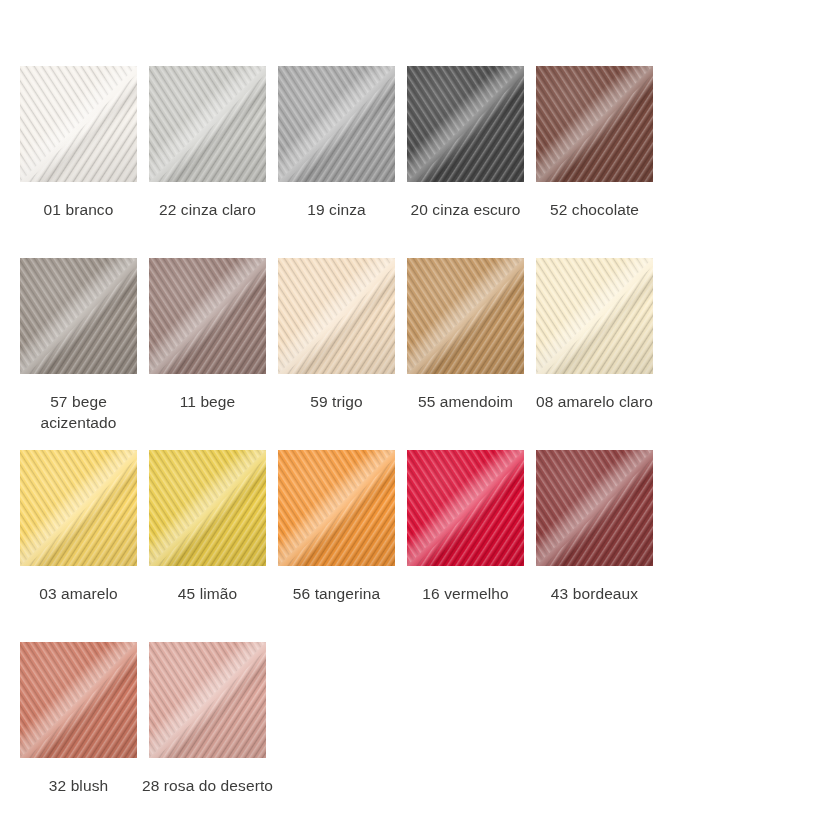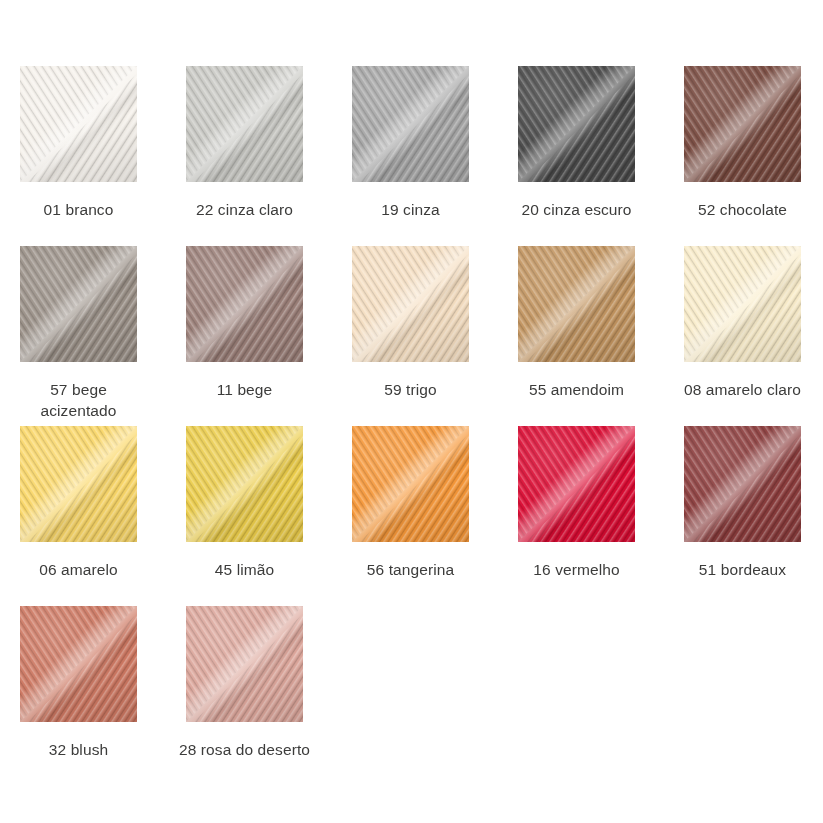--- a/index.html
+++ b/index.html
@@ -17,20 +17,21 @@
     height: 727px;
     background: #ffffff;
     padding: 66px 20px 0 20px;
     display: grid;
     grid-template-columns: repeat(5, 117px);
     grid-template-rows: repeat(4, 180px);
     column-gap: 49px;
     row-gap: 0px;
     align-content: start;
     justify-content: start;
+    gap: 12px;
   }
 
   .swatch-cell {
     width: 117px;
     display: flex;
     flex-direction: column;
     align-items: center;
   }
 
   .swatch-tile {
@@ -228,21 +229,21 @@
       <div class="swatch-label">08 amarelo claro</div>
     </div>
     <div class="swatch-cell">
       <div class="swatch-tile">
         <div class="yarn-base" style="background: rgb(251, 216, 105);"></div>
         <div class="yarn-zone-a"></div>
         <div class="yarn-zone-b"></div>
         <div class="yarn-seam"></div>
         <div class="yarn-shade"></div>
       </div>
-      <div class="swatch-label">06 amarelo</div>
+      <div class="swatch-label">03 amarelo</div>
     </div>
     <div class="swatch-cell">
       <div class="swatch-tile">
         <div class="yarn-base" style="background: rgb(236, 205, 74);"></div>
         <div class="yarn-zone-a"></div>
         <div class="yarn-zone-b"></div>
         <div class="yarn-seam"></div>
         <div class="yarn-shade"></div>
       </div>
       <div class="swatch-label">45 limão</div>
@@ -268,21 +269,21 @@
       <div class="swatch-label">16 vermelho</div>
     </div>
     <div class="swatch-cell">
       <div class="swatch-tile">
         <div class="yarn-base" style="background: rgb(140, 60, 60);"></div>
         <div class="yarn-zone-a"></div>
         <div class="yarn-zone-b"></div>
         <div class="yarn-seam"></div>
         <div class="yarn-shade"></div>
       </div>
-      <div class="swatch-label">51 bordeaux</div>
+      <div class="swatch-label">43 bordeaux</div>
     </div>
     <div class="swatch-cell">
       <div class="swatch-tile">
         <div class="yarn-base" style="background: rgb(206, 120, 98);"></div>
         <div class="yarn-zone-a"></div>
         <div class="yarn-zone-b"></div>
         <div class="yarn-seam"></div>
         <div class="yarn-shade"></div>
       </div>
       <div class="swatch-label">32 blush</div>

